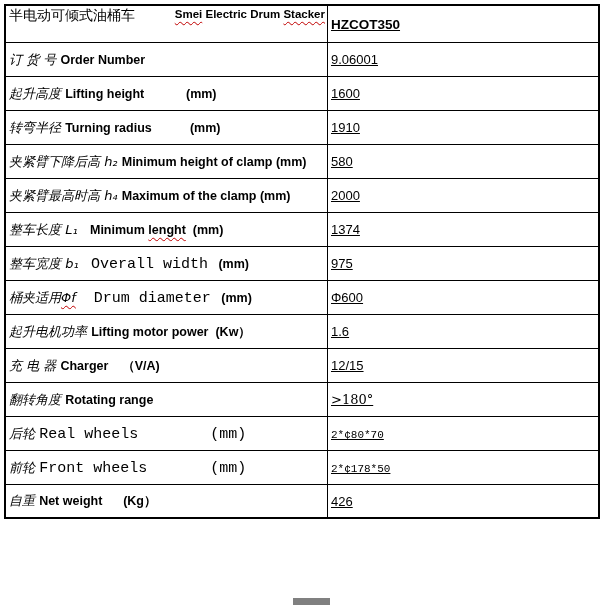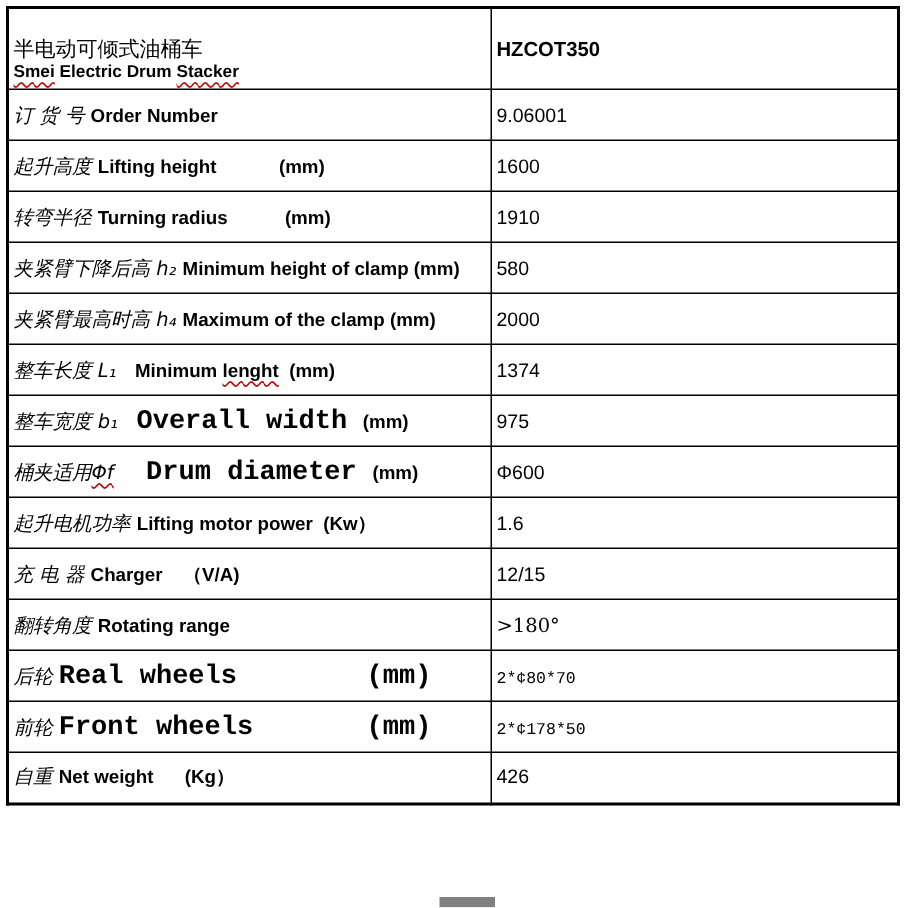--- a/index.html
+++ b/index.html
@@ -21,39 +21,39 @@
     table-layout: fixed;
   }
   table.spec td {
     border: 1px solid #000;
     padding: 0 2px 0 3px;
     vertical-align: middle;
     overflow: hidden;
   }
   table.spec { border: 2px solid #000; }
   td.cl { width: 316px; }
-  td.cr { padding-left: 4px; }
+  td.cr { padding-left: 4px; text-decoration: underline; }
   tr.hdr { height: 37px; }
   tr.r { height: 34px; }
   .cn {
     font-family: "DejaVu Sans", sans-serif;
     font-size: 13px;
     white-space: pre;
     font-style: italic;
   }
   .en {
     font-family: "Liberation Sans", "DejaVu Sans", sans-serif;
     font-weight: 700;
     font-size: 12.5px;
     white-space: pre;
   }
   .mono {
     font-family: "Liberation Mono", monospace;
-    font-weight: 700;
-    font-size: 18px;
+    font-weight: 400;
+    font-size: 15px;
     white-space: pre;
   }
   .val {
     font-family: "Liberation Sans", "DejaVu Sans", sans-serif;
     font-size: 13px;
     white-space: pre;
   }
   .valmono {
     font-family: "Liberation Mono", monospace;
     font-weight: 400;
@@ -63,21 +63,21 @@
     font-family: "DejaVu Serif", serif;
     font-size: 13px;
   }
   .sq {
     text-decoration: underline;
     text-decoration-style: wavy;
     text-decoration-color: #c00000;
     text-decoration-thickness: 1px;
     text-underline-offset: 3px;
   }
-  .hdr-left { display: flex; flex-direction: column; justify-content: flex-start; height: 34px; padding-top: 19px; }
+  .hdr-left { display: flex; flex-direction: row; justify-content: space-between; height: 34px; padding-top: 1px; }
   .hdr-title { font-family: "DejaVu Sans", sans-serif; font-size: 14px; line-height: 16px; }
   .hdr-sub { font-weight: 700; font-size: 11.5px; line-height: 14px; white-space: pre; }
   .hdr-model { font-weight: 700; font-size: 13.5px; }
   .scroll-thumb {
     position: absolute;
     left: 293px;
     top: 598px;
     width: 37px;
     height: 7px;
     background: #808080;

